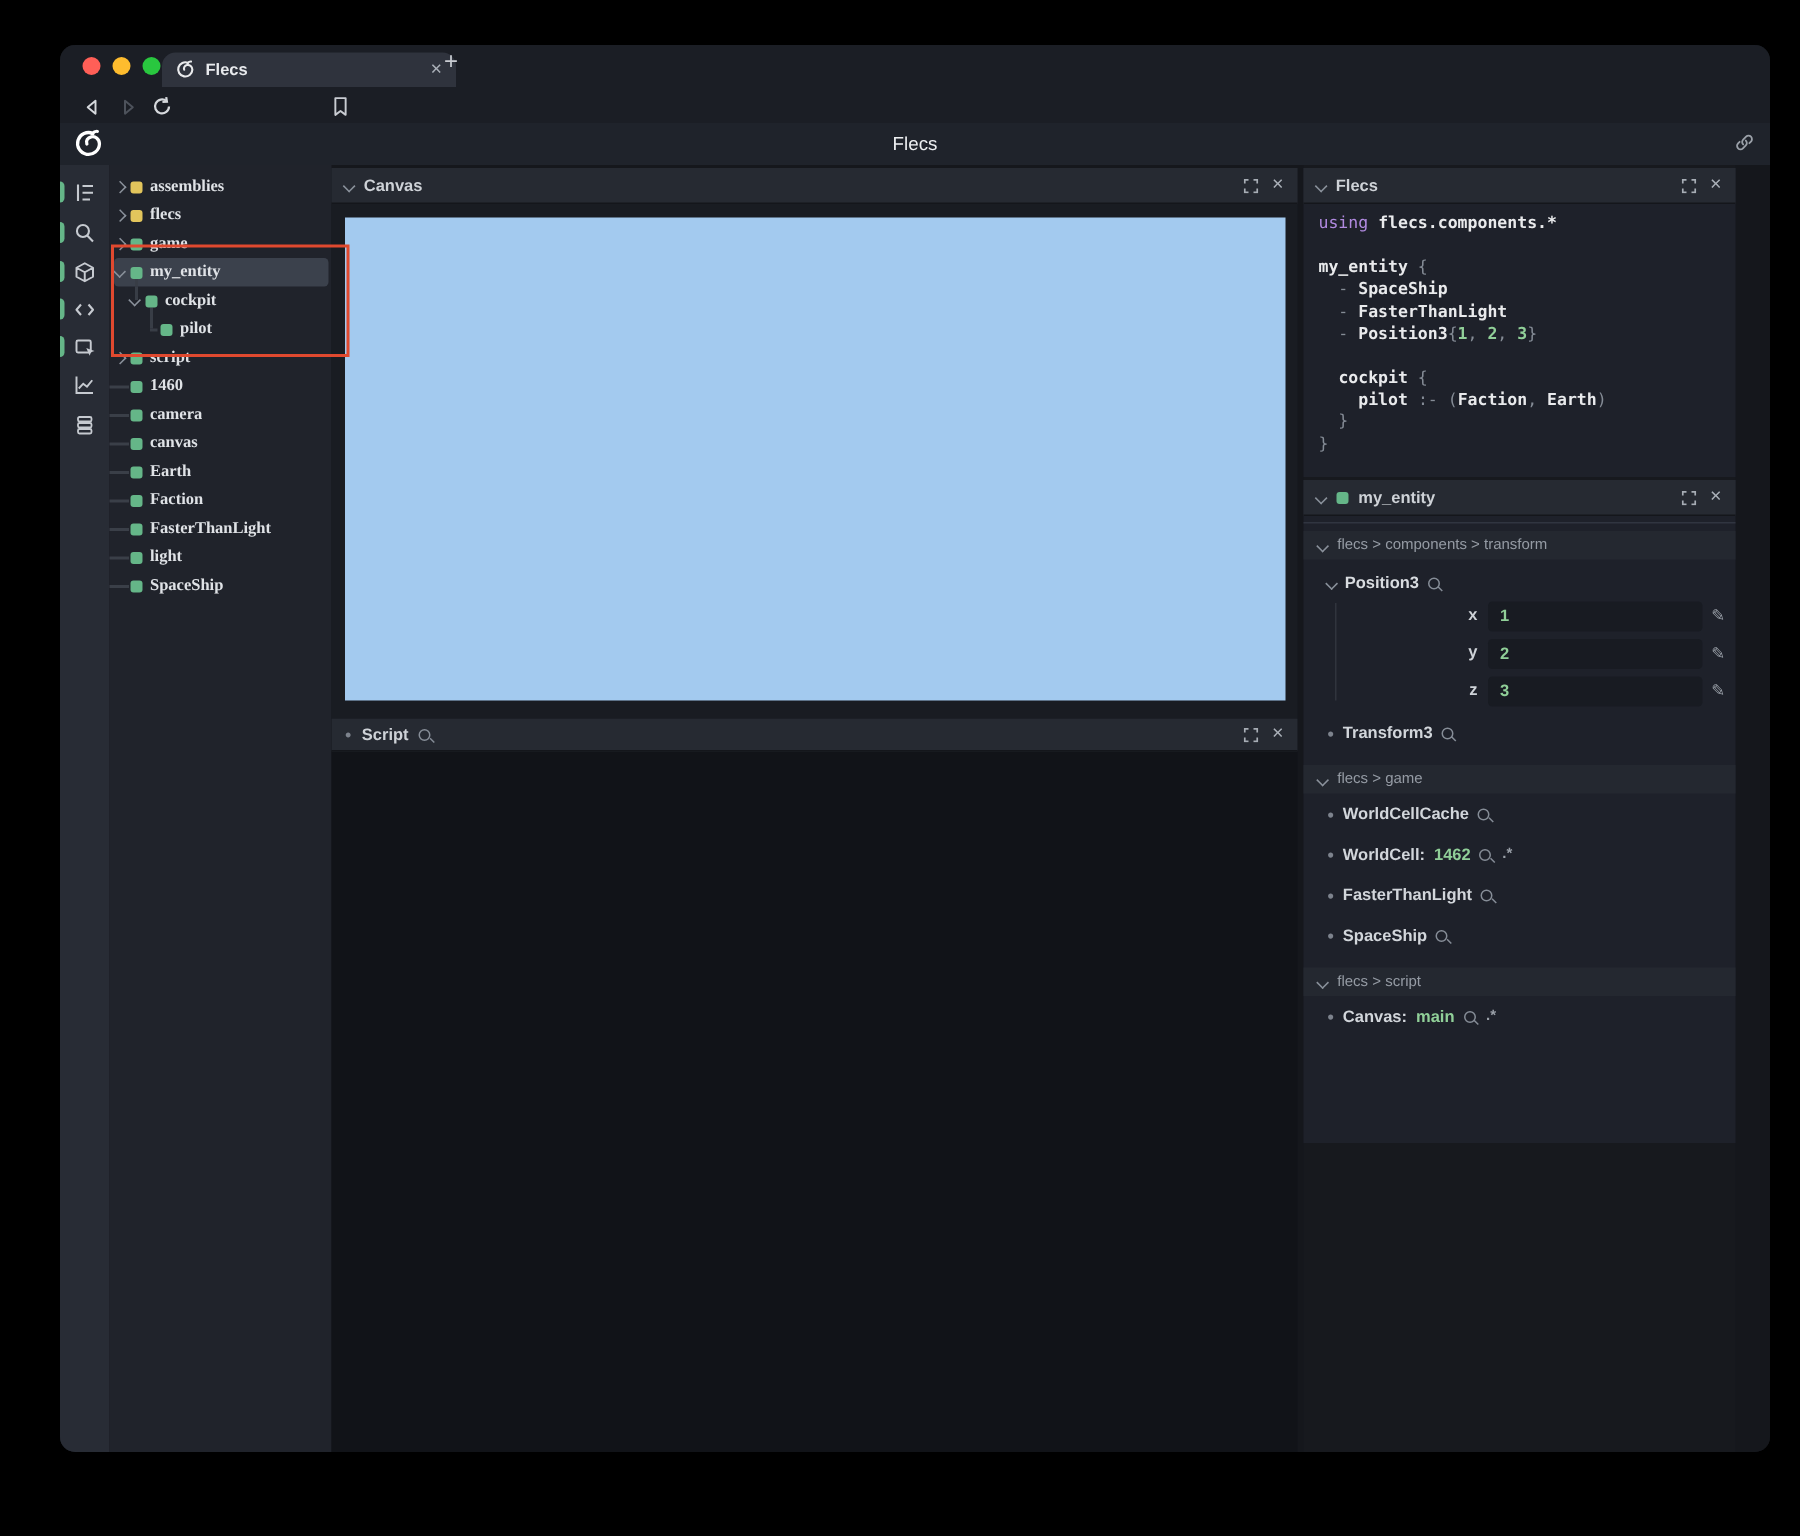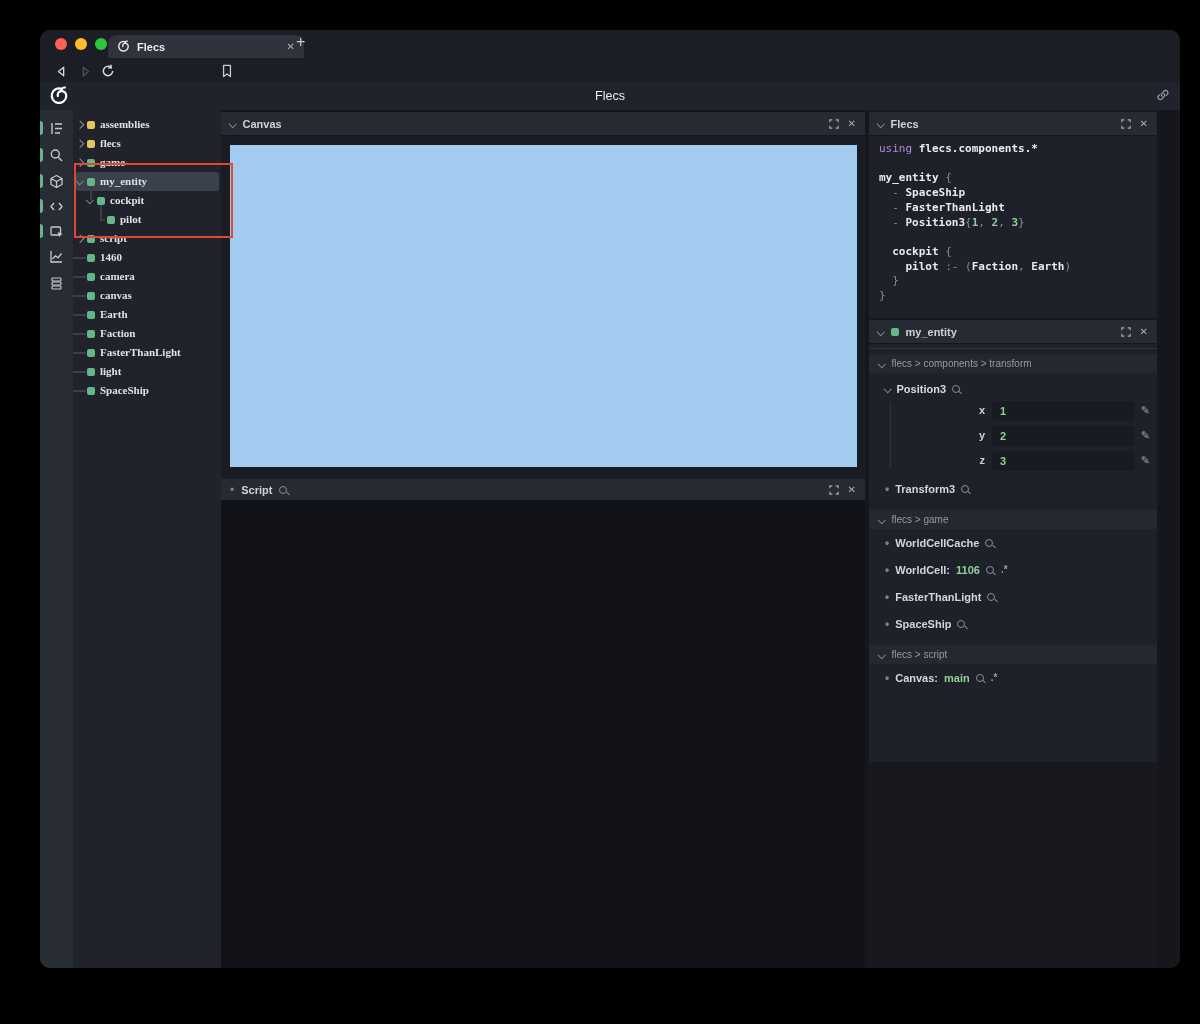--- a/index.html
+++ b/index.html
@@ -448,21 +448,21 @@
                 <span>flecs &gt; game</span>
               </div>
               <div class="irow">
                 <span class="bullet">•</span>
                 <span>WorldCellCache</span>
                 <span class="mag"></span>
               </div>
               <div class="irow">
                 <span class="bullet">•</span>
                 <span>WorldCell:</span>
-                <span class="gval">1106</span>
+                <span class="gval">1462</span>
                 <span class="mag"></span>
                 <span class="sfx">.*</span>
               </div>
               <div class="irow">
                 <span class="bullet">•</span>
                 <span>FasterThanLight</span>
                 <span class="mag"></span>
               </div>
               <div class="irow">
                 <span class="bullet">•</span>

